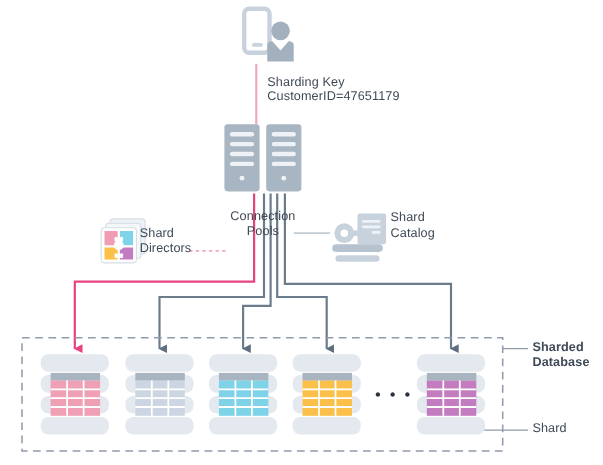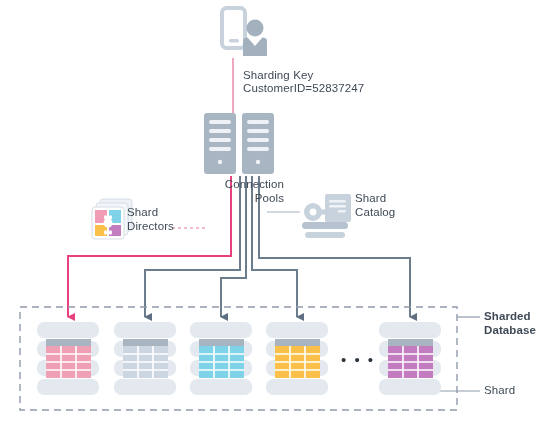--- a/index.html
+++ b/index.html
@@ -154,23 +154,23 @@
       <rect x="379" y="341" width="62" height="16" rx="7" fill="#e4e9f0"></rect>
       <rect x="379" y="360" width="62" height="16" rx="7" fill="#e4e9f0"></rect>
       <rect x="379" y="379" width="62" height="16" rx="7" fill="#e4e9f0"></rect>
       <rect x="388" y="339" width="45" height="7" fill="#a8b4bf"></rect>
       <rect x="388" y="346" width="45" height="32" fill="#c37cc0"></rect>
       <path d="M403,346 L403,378 M418,346 L418,378 M388,354 L433,354 M388,362 L433,362 M388,370 L433,370" stroke="#ffffff" stroke-width="1.6"></path>
     </g>
   </svg>
 
   <div class="lbl" style="left:243px;top:69px;">Sharding Key</div>
-  <div class="lbl" style="left:243px;top:82px;">CustomerID=52837247</div>
+  <div class="lbl" style="left:243px;top:82px;">CustomerID=47651179</div>
 
-  <div class="lbl lbl-center" style="left:194px;top:178px;width:90px;text-align:right;">Connection
+  <div class="lbl lbl-center" style="left:194px;top:191px;width:90px;">Connection
 Pools</div>
 
   <div class="lbl" style="left:127px;top:206px;">Shard
 Directors</div>
 
   <div class="lbl" style="left:355px;top:192px;">Shard
 Catalog</div>
 
   <div class="lbl" style="left:341px;top:353px;font-size:15px;color:#2c3640;letter-spacing:2px;">• • •</div>
 

